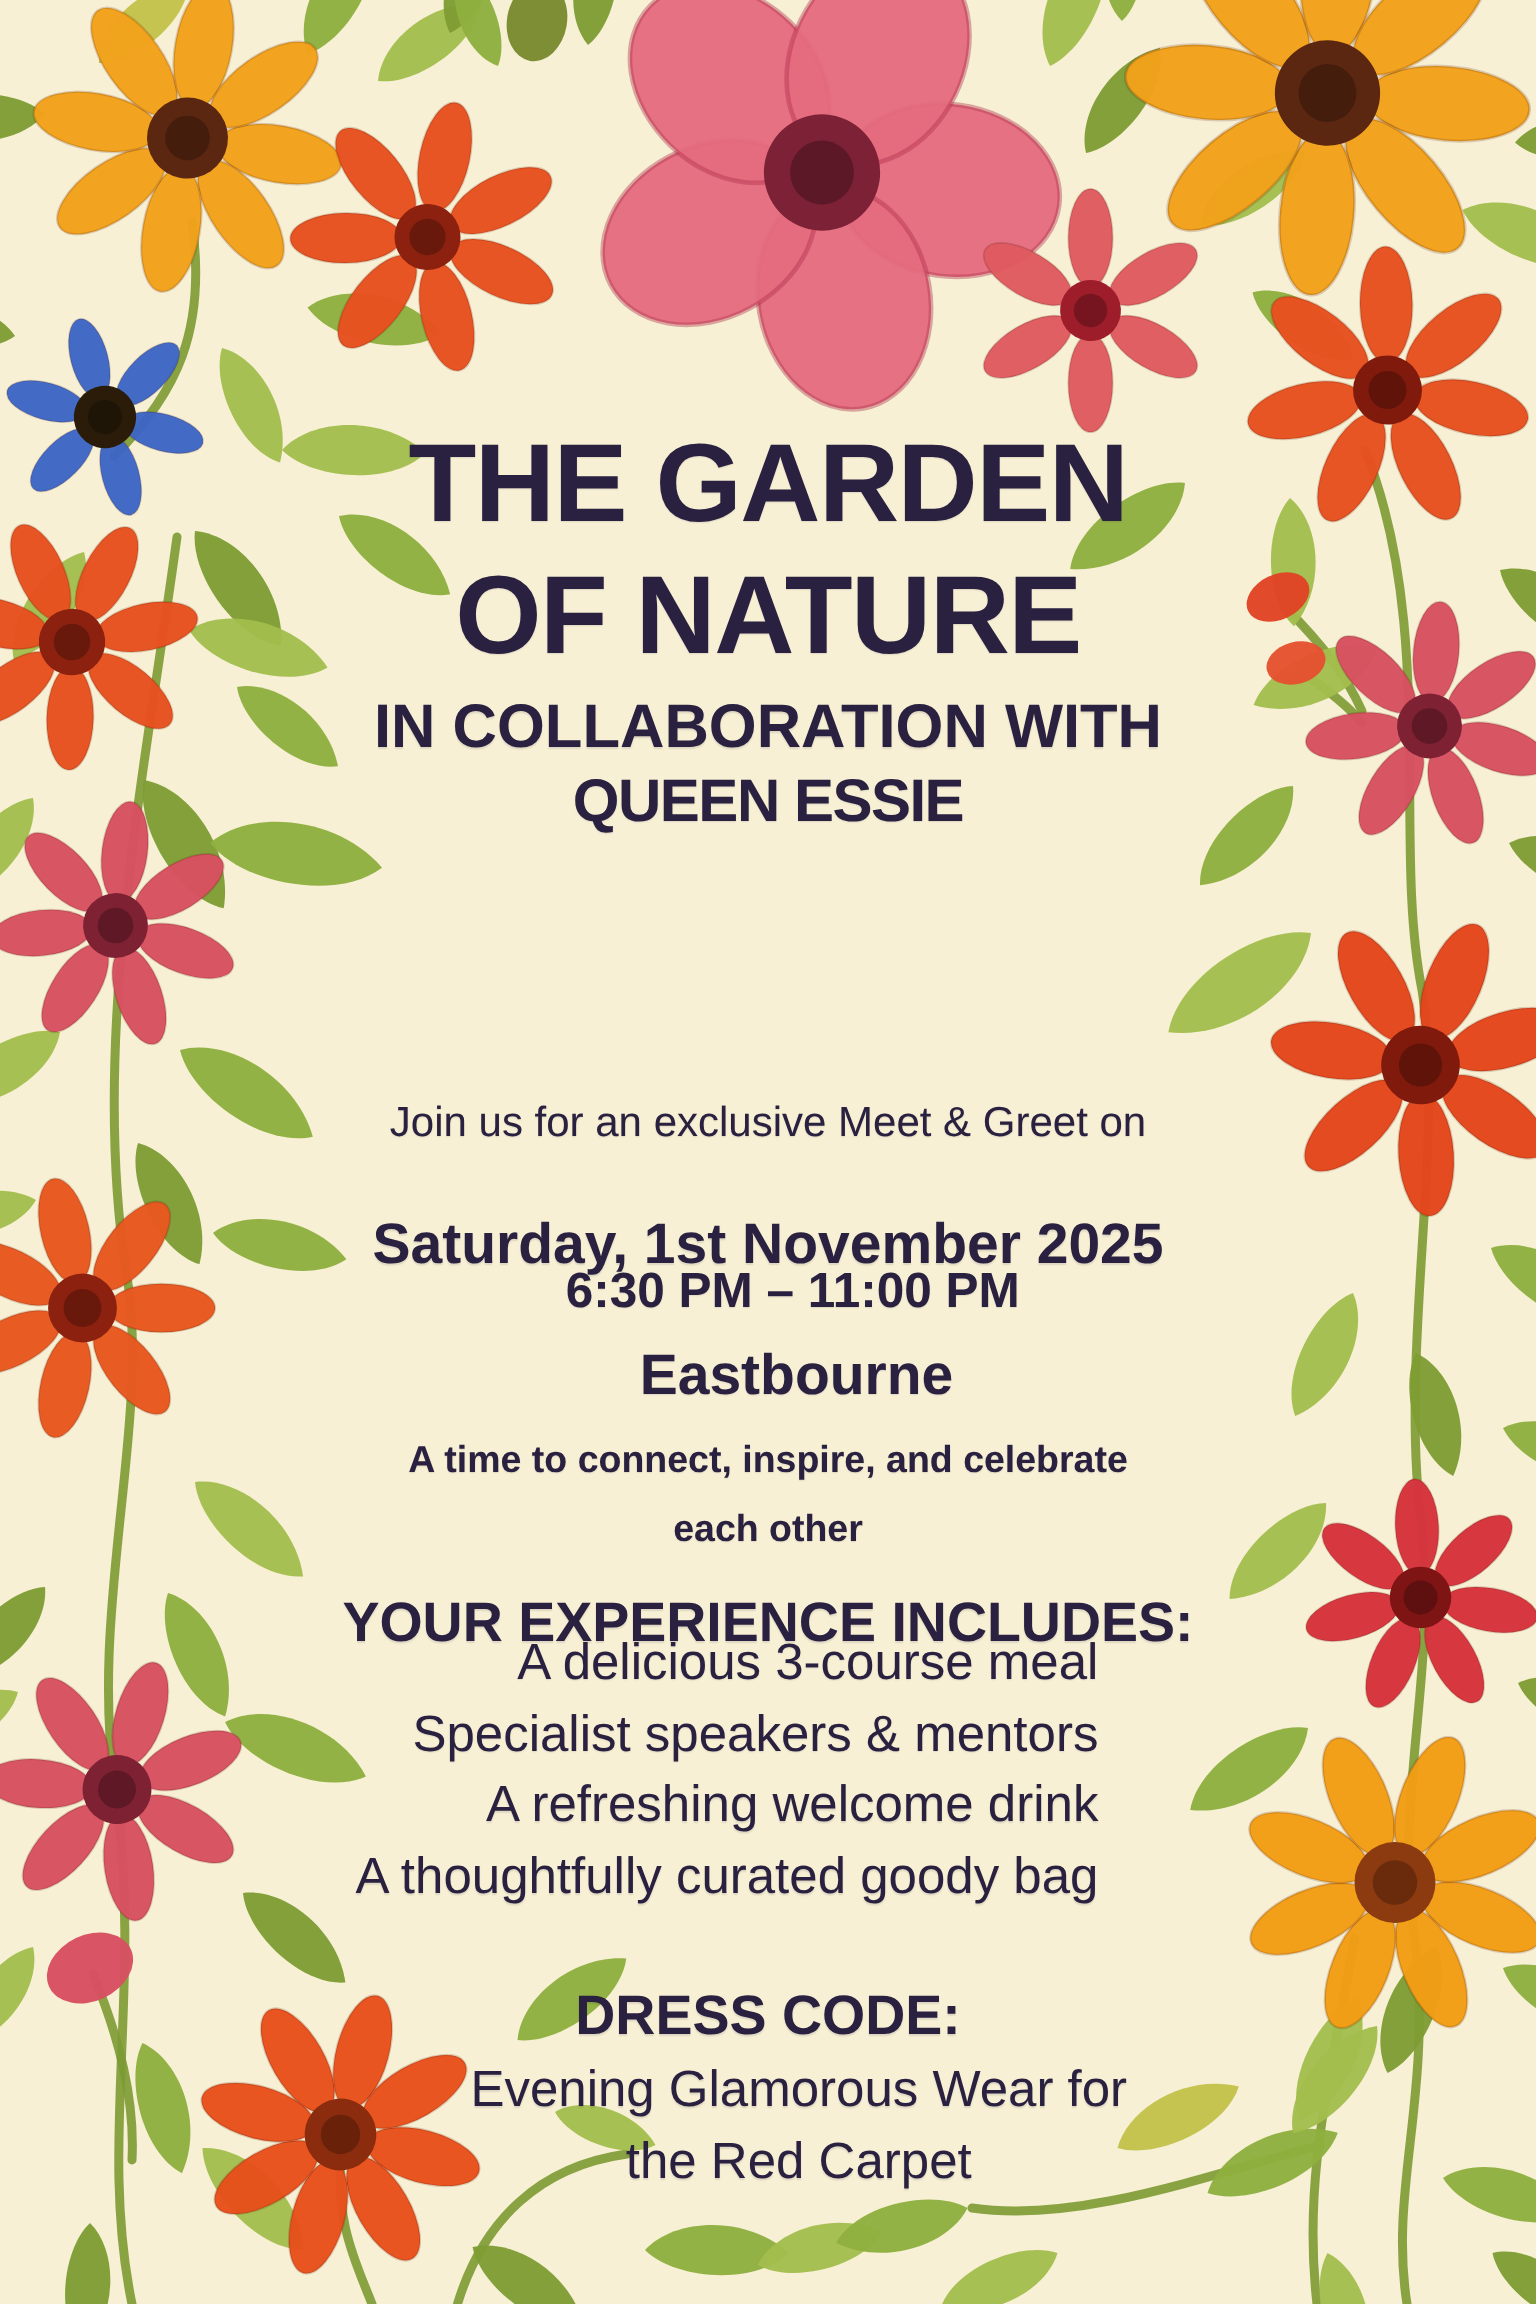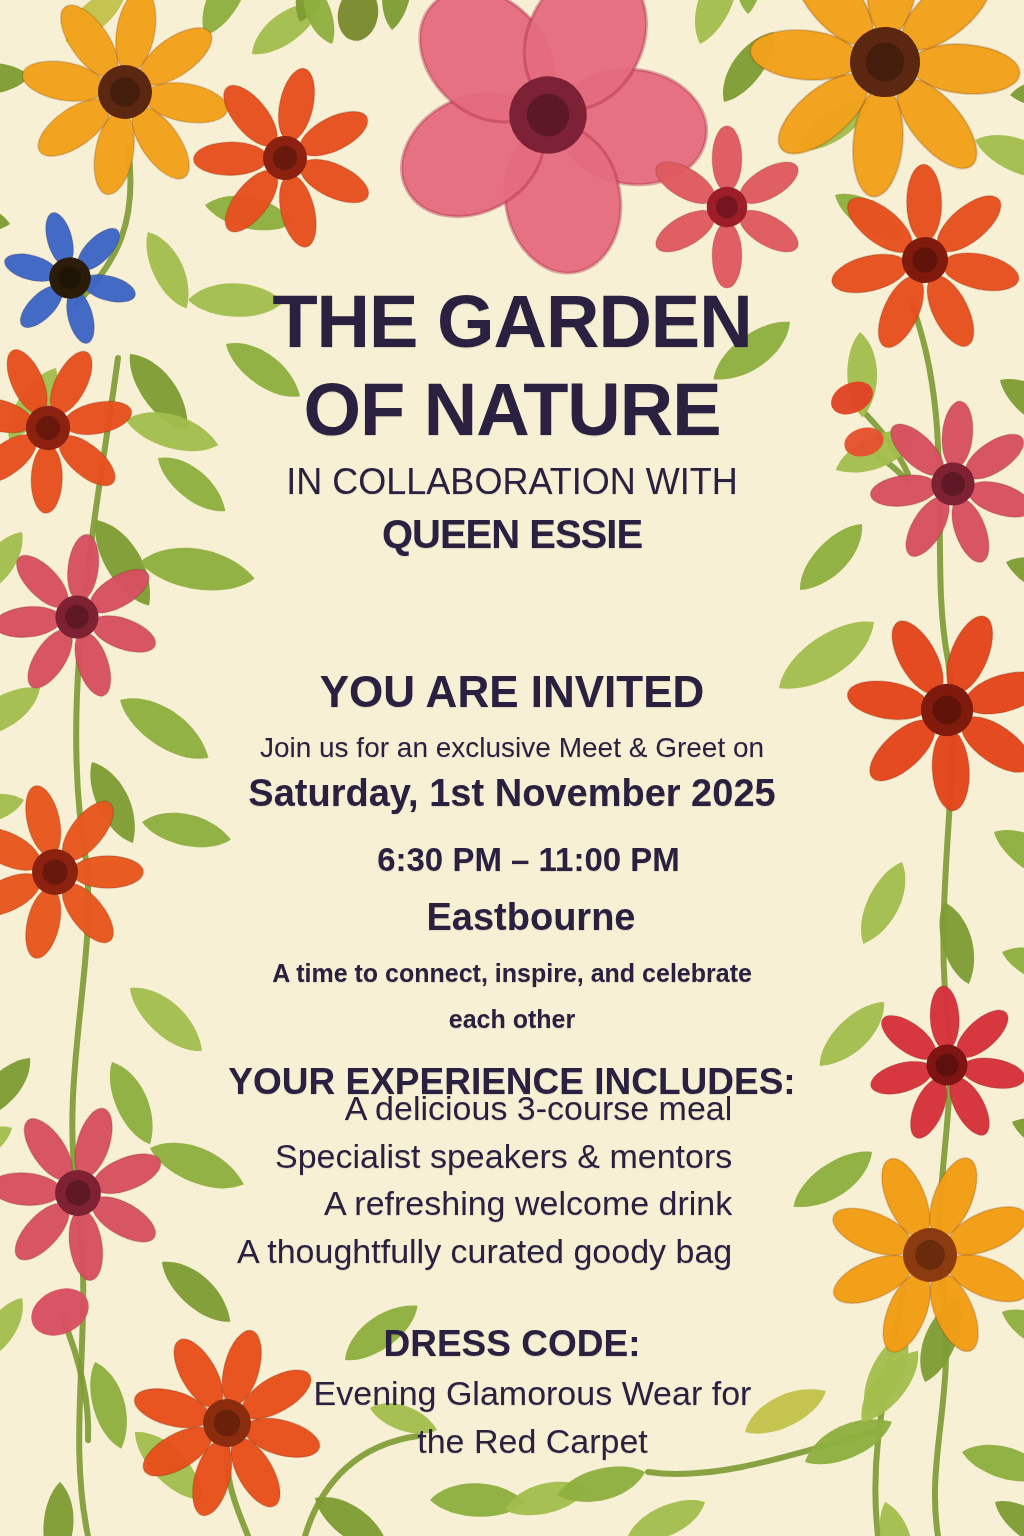--- a/index.html
+++ b/index.html
@@ -18,26 +18,26 @@
   }
   .poster svg{position:absolute;inset:0;display:block;}
   .txt{
     position:absolute;left:0;right:0;
     text-align:center;
     line-height:1;
     text-shadow:0 1px 1px rgba(42,33,64,0.12);
     white-space:nowrap;
   }
   .title{top:278px;font-size:74px;font-weight:bold;line-height:88px;letter-spacing:-1px;}
-  .collab-intro{top:464px;font-size:36px;font-weight:normal;}
+  .collab-intro{top:464px;font-size:41px;font-weight:bold;}
   .collab-name{top:514px;font-size:40px;font-weight:bold;letter-spacing:-1px;}
   .collab-sub{top:593px;font-size:41px;font-weight:bold;letter-spacing:-1px;}
   .invited{top:670px;font-size:44px;font-weight:bold;}
   .join-line{top:734px;font-size:28px;font-weight:normal;}
-  .event-date{top:774px;font-size:38px;font-weight:bold;}
+  .event-date{top:811px;font-size:38px;font-weight:bold;}
   .event-time{top:843px;font-size:33px;font-weight:bold;margin-left:33px;}
   .event-place{top:898px;font-size:38px;font-weight:bold;margin-left:38px;}
   .tagline{top:950px;font-size:25px;font-weight:bold;line-height:46px;}
   .exp-heading{top:1063px;font-size:37px;font-weight:bold;}
   .exp-list{
     position:absolute;left:237px;top:1085px;
     margin:0;padding:0;list-style:none;
     font-size:34px;line-height:47.5px;
     text-align:right;
     text-shadow:0 1px 1px rgba(42,33,64,0.12);
@@ -315,21 +315,20 @@
     </svg>
 
   <div class="txt title">
     <div>THE GARDEN</div>
     <div>OF NATURE</div>
   </div>
 
   <div class="txt collab-intro">IN COLLABORATION WITH</div>
   <div class="txt collab-name">QUEEN ESSIE</div>
 
-  <div class="txt invited">YOU ARE INVITED</div>
   <div class="txt join-line">Join us for an exclusive Meet &amp; Greet on</div>
 
   <div class="txt event-date">Saturday, 1st November 2025</div>
   <div class="txt event-time">6:30 PM – 11:00 PM</div>
   <div class="txt event-place">Eastbourne</div>
 
   <div class="txt tagline">
     <div>A time to connect, inspire, and celebrate</div>
     <div>each other</div>
   </div>

